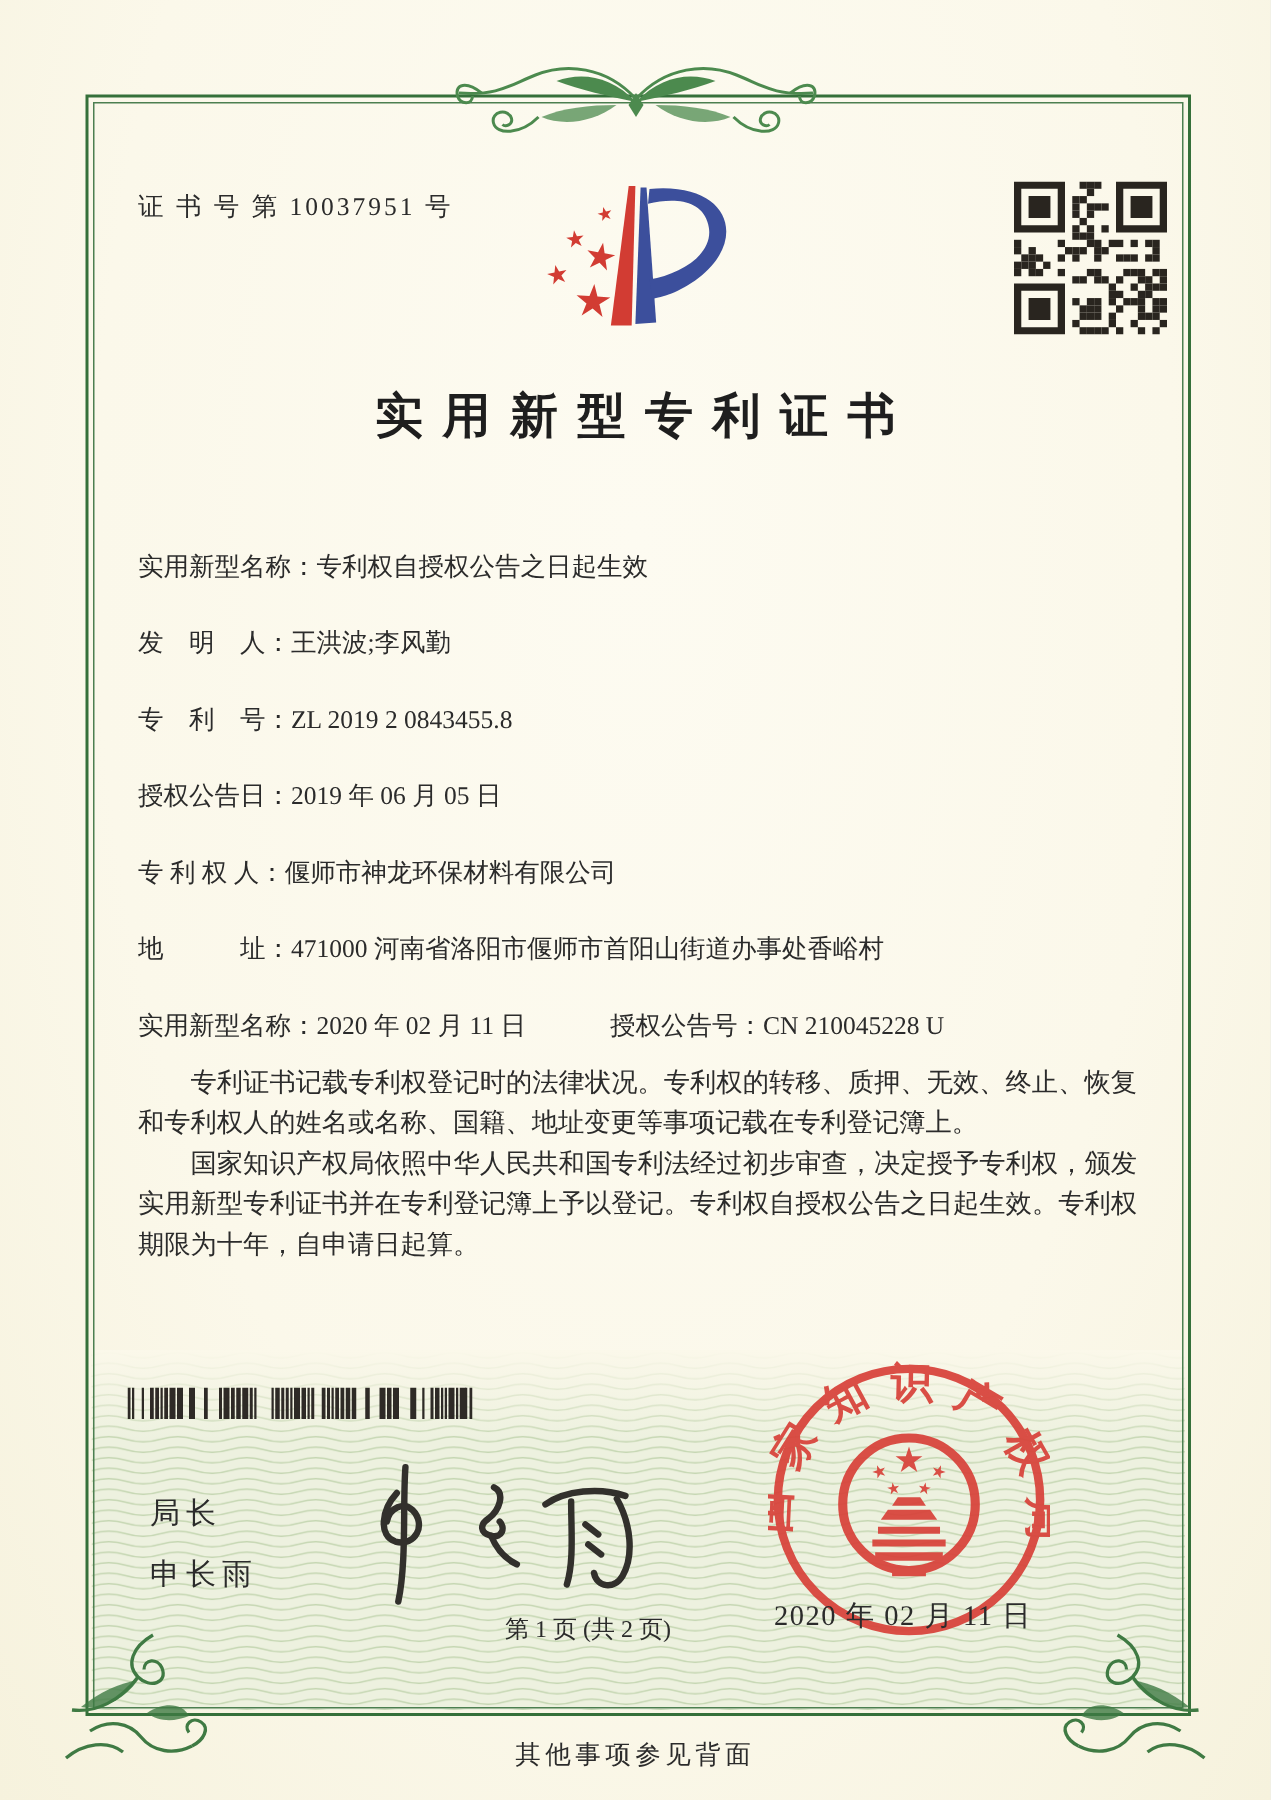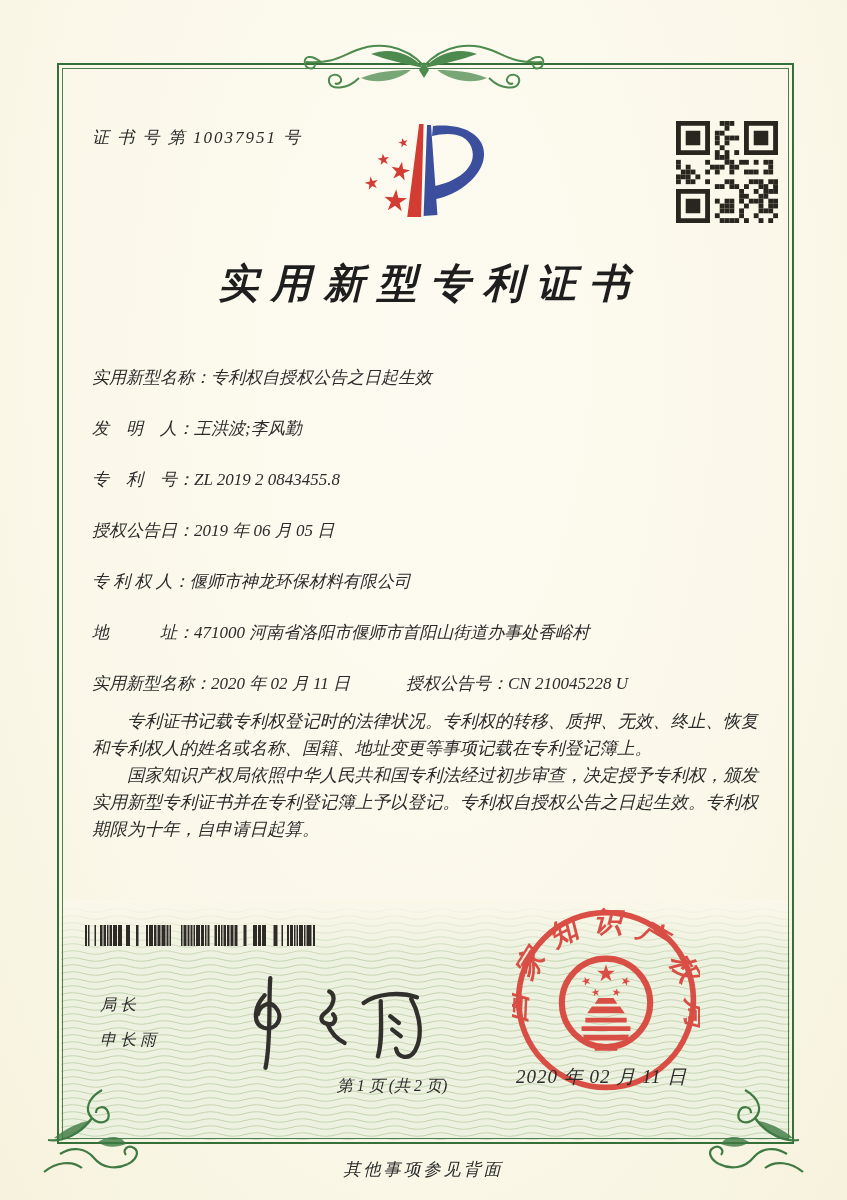--- a/index.html
+++ b/index.html
@@ -1,42 +1,42 @@
 <!DOCTYPE html>
 <html><head>
 <meta charset="utf-8">
 <style>
   html,body{margin:0;padding:0;background:#e8e8e4;}
   .page{position:relative;width:847px;height:1200px;margin:0 auto;overflow:hidden;
         background:#fbf8ea;
         background-image:radial-gradient(ellipse at 50% 30%, #fdfbf1 0%, #fbf8ea 60%, #f6f2dd 100%);
-        font-family:"Liberation Serif","DejaVu Serif",serif;color:#2b2b2b;font-style:italic;}
+        font-family:"Liberation Serif","DejaVu Serif",serif;color:#2b2b2b;}
   
   .frame{position:absolute;left:57px;top:63px;width:733px;height:1077px;
          border:2.5px solid #35703a;z-index:2;pointer-events:none;}
   .frame::before{content:"";position:absolute;inset:3px;border:1px solid #4c7f50;}
   
   .wave-band{position:absolute;left:61px;top:900px;width:729px;height:240px;z-index:0;}
   .wave-fade{position:absolute;left:61px;top:900px;width:729px;height:60px;z-index:1;
              background:linear-gradient(#fbf8ea,rgba(251,248,234,0));}
   .cert-no{position:absolute;left:92px;top:126px;font-size:17px;letter-spacing:2px;z-index:3;}
   .logo{position:absolute;left:338px;top:106px;width:188px;height:134px;z-index:3;}
   .qr{position:absolute;left:676px;top:121px;width:102px;height:102px;fill:#29251f;z-index:3;}
   .title{position:absolute;left:0;top:256px;width:847px;margin:0;text-align:center;
-         font-size:40px;font-weight:700;letter-spacing:13px;text-indent:13px;color:#1e1e1e;z-index:3;}
+         font-size:32px;font-weight:700;letter-spacing:13px;text-indent:13px;color:#1e1e1e;z-index:3;}
   .fields{position:absolute;left:92px;top:364px;width:680px;display:flex;flex-direction:column;
           gap:23px;font-size:17px;z-index:3;}
   .frow{line-height:28px;white-space:nowrap;}
   .flabel{white-space:pre;}
   .fpair2{margin-left:56px;}
   .paras{position:absolute;left:92px;top:708px;width:666px;font-size:17.5px;line-height:27px;
          text-align:justify;z-index:3;}
   .paras p{margin:0;text-indent:2em;}
   .barcode{position:absolute;left:85px;top:925px;width:230px;height:21px;fill:#2e2a26;z-index:3;}
-  .official{position:absolute;left:100px;top:995px;font-size:16px;letter-spacing:4px;z-index:3;}
+  .official{position:absolute;left:100px;top:995px;font-size:20px;letter-spacing:4px;z-index:3;}
   .official .role{margin-bottom:14px;}
   .signature{position:absolute;left:236px;top:972px;width:200px;height:100px;z-index:3;
              stroke:#32302c;stroke-width:4.5;fill:none;stroke-linecap:round;stroke-linejoin:round;}
   .seal{position:absolute;left:512px;top:906px;width:188px;height:188px;z-index:2;opacity:.93;}
   .issue-date{position:absolute;left:516px;top:1064px;font-size:19px;letter-spacing:1px;z-index:4;}
   .page-num{position:absolute;left:0;top:1076px;width:784px;text-align:center;font-size:16px;z-index:3;}
   .back-note{position:absolute;left:0;top:1158px;width:847px;text-align:center;font-size:17px;
              letter-spacing:3px;z-index:3;}
   .orn-top{position:absolute;left:298px;top:38px;width:252px;height:62px;z-index:3;}
   .orn-bl{position:absolute;left:36px;top:1086px;width:106px;height:100px;z-index:3;}

